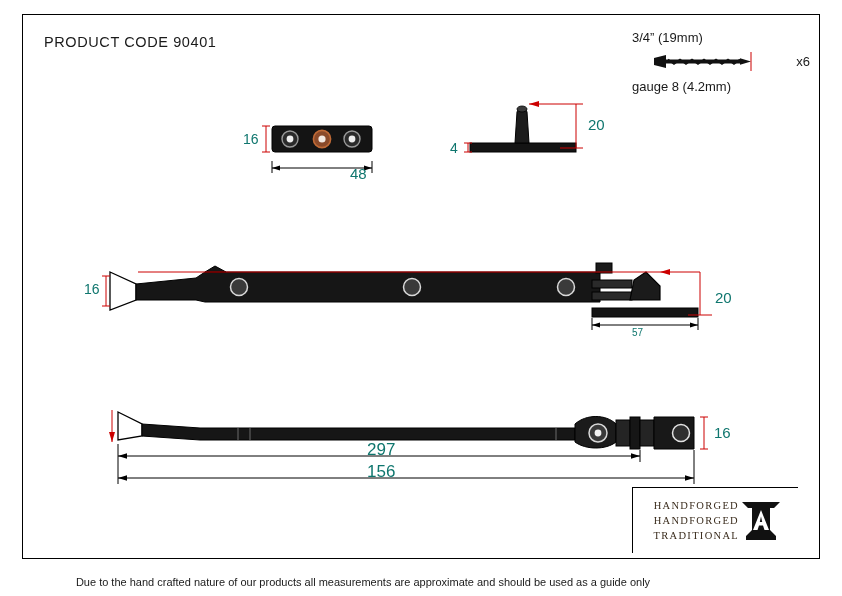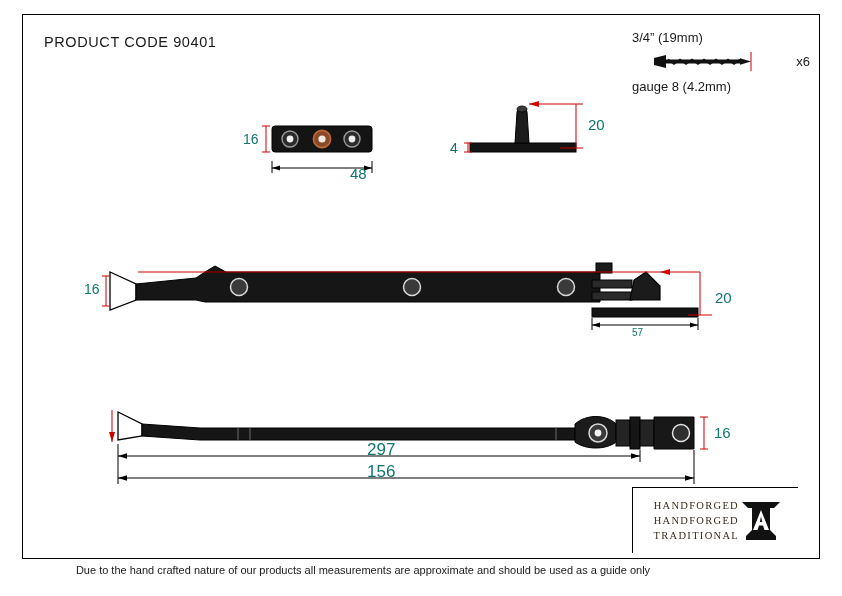--- a/index.html
+++ b/index.html
@@ -25,21 +25,21 @@
   .product-code {
     position: absolute;
     left: 44px; top: 34px;
     font-size: 14.5px;
     letter-spacing: 0.6px;
     color: #1a1a1a;
     white-space: nowrap;
   }
   .footer-note {
     position: absolute;
-    left: 0; top: 564px;
+    left: 0; top: 576px;
     width: 726px;
     text-align: center;
     font-size: 11px;
     color: #1a1a1a;
   }
   
   .screw-block {
     position: absolute;
     right: 30px; top: 30px;
     width: 180px;

